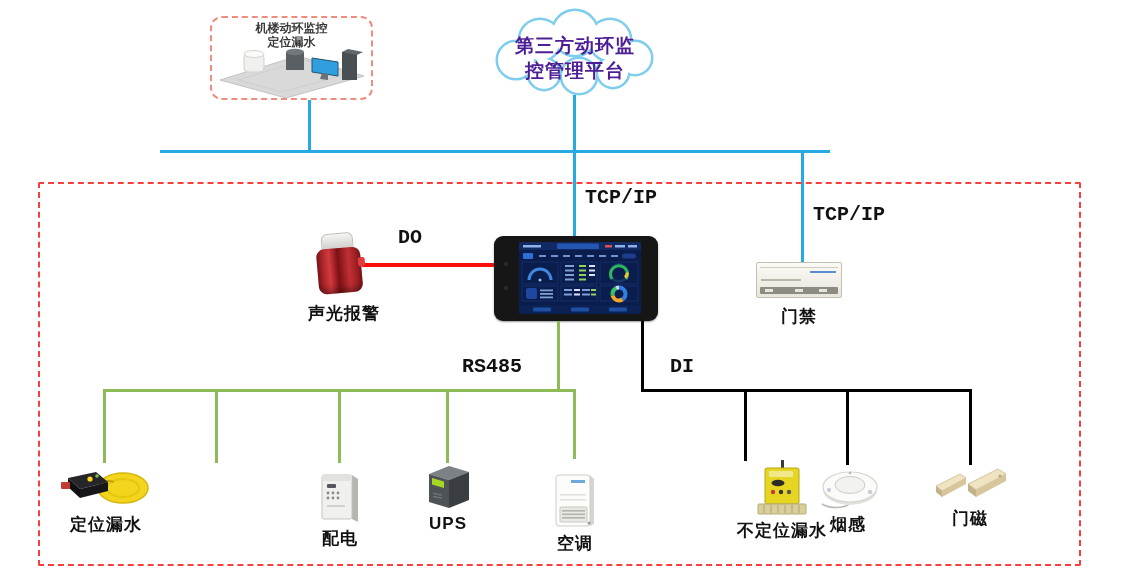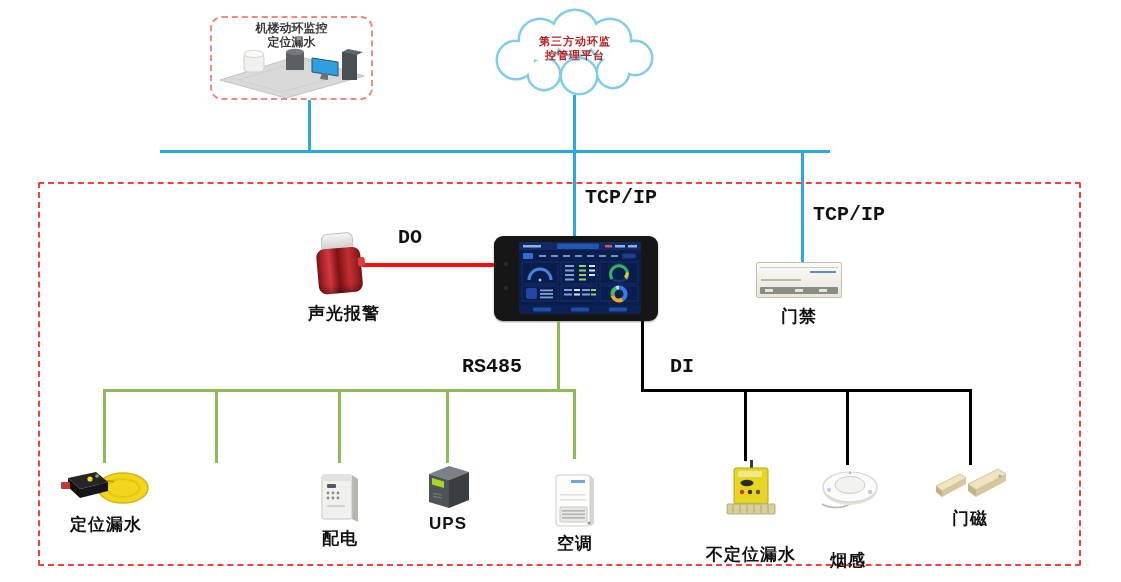--- a/index.html
+++ b/index.html
@@ -24,21 +24,21 @@
     border:2px dashed #f08b80;border-radius:12px;box-sizing:border-box;
   }
   .platform-label{
     position:absolute;left:0;top:4px;width:100%;text-align:center;
     font-size:12px;font-weight:bold;color:#3a3a3a;line-height:1.15;
   }
   
   .cloud-wrap{position:absolute;left:480px;top:6px;width:190px;height:92px;}
   .cloud-text{
     position:absolute;left:15px;top:28px;width:160px;text-align:center;
-    color:#b91c1c;font-size:11px;font-weight:800;line-height:1.3;letter-spacing:1px;
+    color:#4c1d95;font-size:19px;font-weight:800;line-height:1.3;letter-spacing:1px;
   }
   
   .proto{
     position:absolute;font-family:"Liberation Mono","DejaVu Sans Mono",monospace;
     font-size:20px;font-weight:600;color:#111;white-space:nowrap;
   }
   
   .dev-label{
     font-size:17px;font-weight:700;color:#111;white-space:nowrap;
     letter-spacing:1px;text-align:center;
@@ -320,21 +320,21 @@
       <g fill="#b3b3ad">
         <rect x="9" y="38" width="23" height="1.6"></rect>
           <rect x="9" y="41.5" width="23" height="1.6"></rect>
         <rect x="9" y="45" width="23" height="1.6"></rect>
       </g>
       <circle cx="36" cy="51" r="1.5" fill="#9a9a94"></circle>
     </svg>
     <div class="dev-label">空调</div>
   </div>
 
-  <div class="device" style="left:690px;top:460px;width:122px;gap:24px;">
+  <div class="device" style="left:721px;top:460px;width:122px;">
     <svg class="icon" width="56" height="56" viewBox="0 0 56 56">
       <rect x="27" y="0" width="3" height="9" fill="#3a3a36"></rect>
       <rect x="11" y="8" width="34" height="36" rx="2" fill="#e6d523" stroke="#b5a512"></rect>
       <rect x="15" y="11" width="24" height="6" rx="1" fill="#efe98c"></rect>
       <ellipse cx="24" cy="23" rx="6.5" ry="3.2" fill="#2b2b28"></ellipse>
       <circle cx="19" cy="32" r="2.2" fill="#c23a32"></circle>
       <circle cx="27" cy="32" r="2.2" fill="#34342f"></circle>
       <circle cx="35" cy="32" r="2.2" fill="#55554e"></circle>
       <rect x="4" y="44" width="48" height="10" rx="1" fill="#d9cf9a" stroke="#b5ab7c"></rect>
       <g fill="#c4ba88">
@@ -342,21 +342,21 @@
           <rect x="16" y="45" width="2" height="8"></rect>
         <rect x="23" y="45" width="2" height="8"></rect>
           <rect x="30" y="45" width="2" height="8"></rect>
         <rect x="37" y="45" width="2" height="8"></rect>
           <rect x="44" y="45" width="2" height="8"></rect>
       </g>
     </svg>
     <div class="dev-label">不定位漏水</div>
   </div>
 
-  <div class="device" style="left:790px;top:464px;width:116px;gap:36px;">
+  <div class="device" style="left:790px;top:464px;width:116px;">
     <svg class="icon" width="68" height="46" viewBox="0 0 68 46">
       <path d="M8,40 C16,45 32,45 37,38" fill="none" stroke="#b9b9b3" stroke-width="1.6"></path>
       <ellipse cx="36" cy="26" rx="27" ry="15" fill="#e3e3dd"></ellipse>
       <ellipse cx="36" cy="23" rx="27" ry="15" fill="#fbfbf9" stroke="#d6d6d0" stroke-width="1.2"></ellipse>
       <ellipse cx="36" cy="21" rx="15" ry="8.5" fill="#f2f2ee" stroke="#cdcdc7"></ellipse>
       <circle cx="15" cy="26" r="2.2" fill="#c9cfd9"></circle>
       <circle cx="56" cy="28" r="2.2" fill="#c9cfd9"></circle>
       <circle cx="36" cy="9" r="1.3" fill="#b9b9b3"></circle>
     </svg>
     <div class="dev-label">烟感</div>

